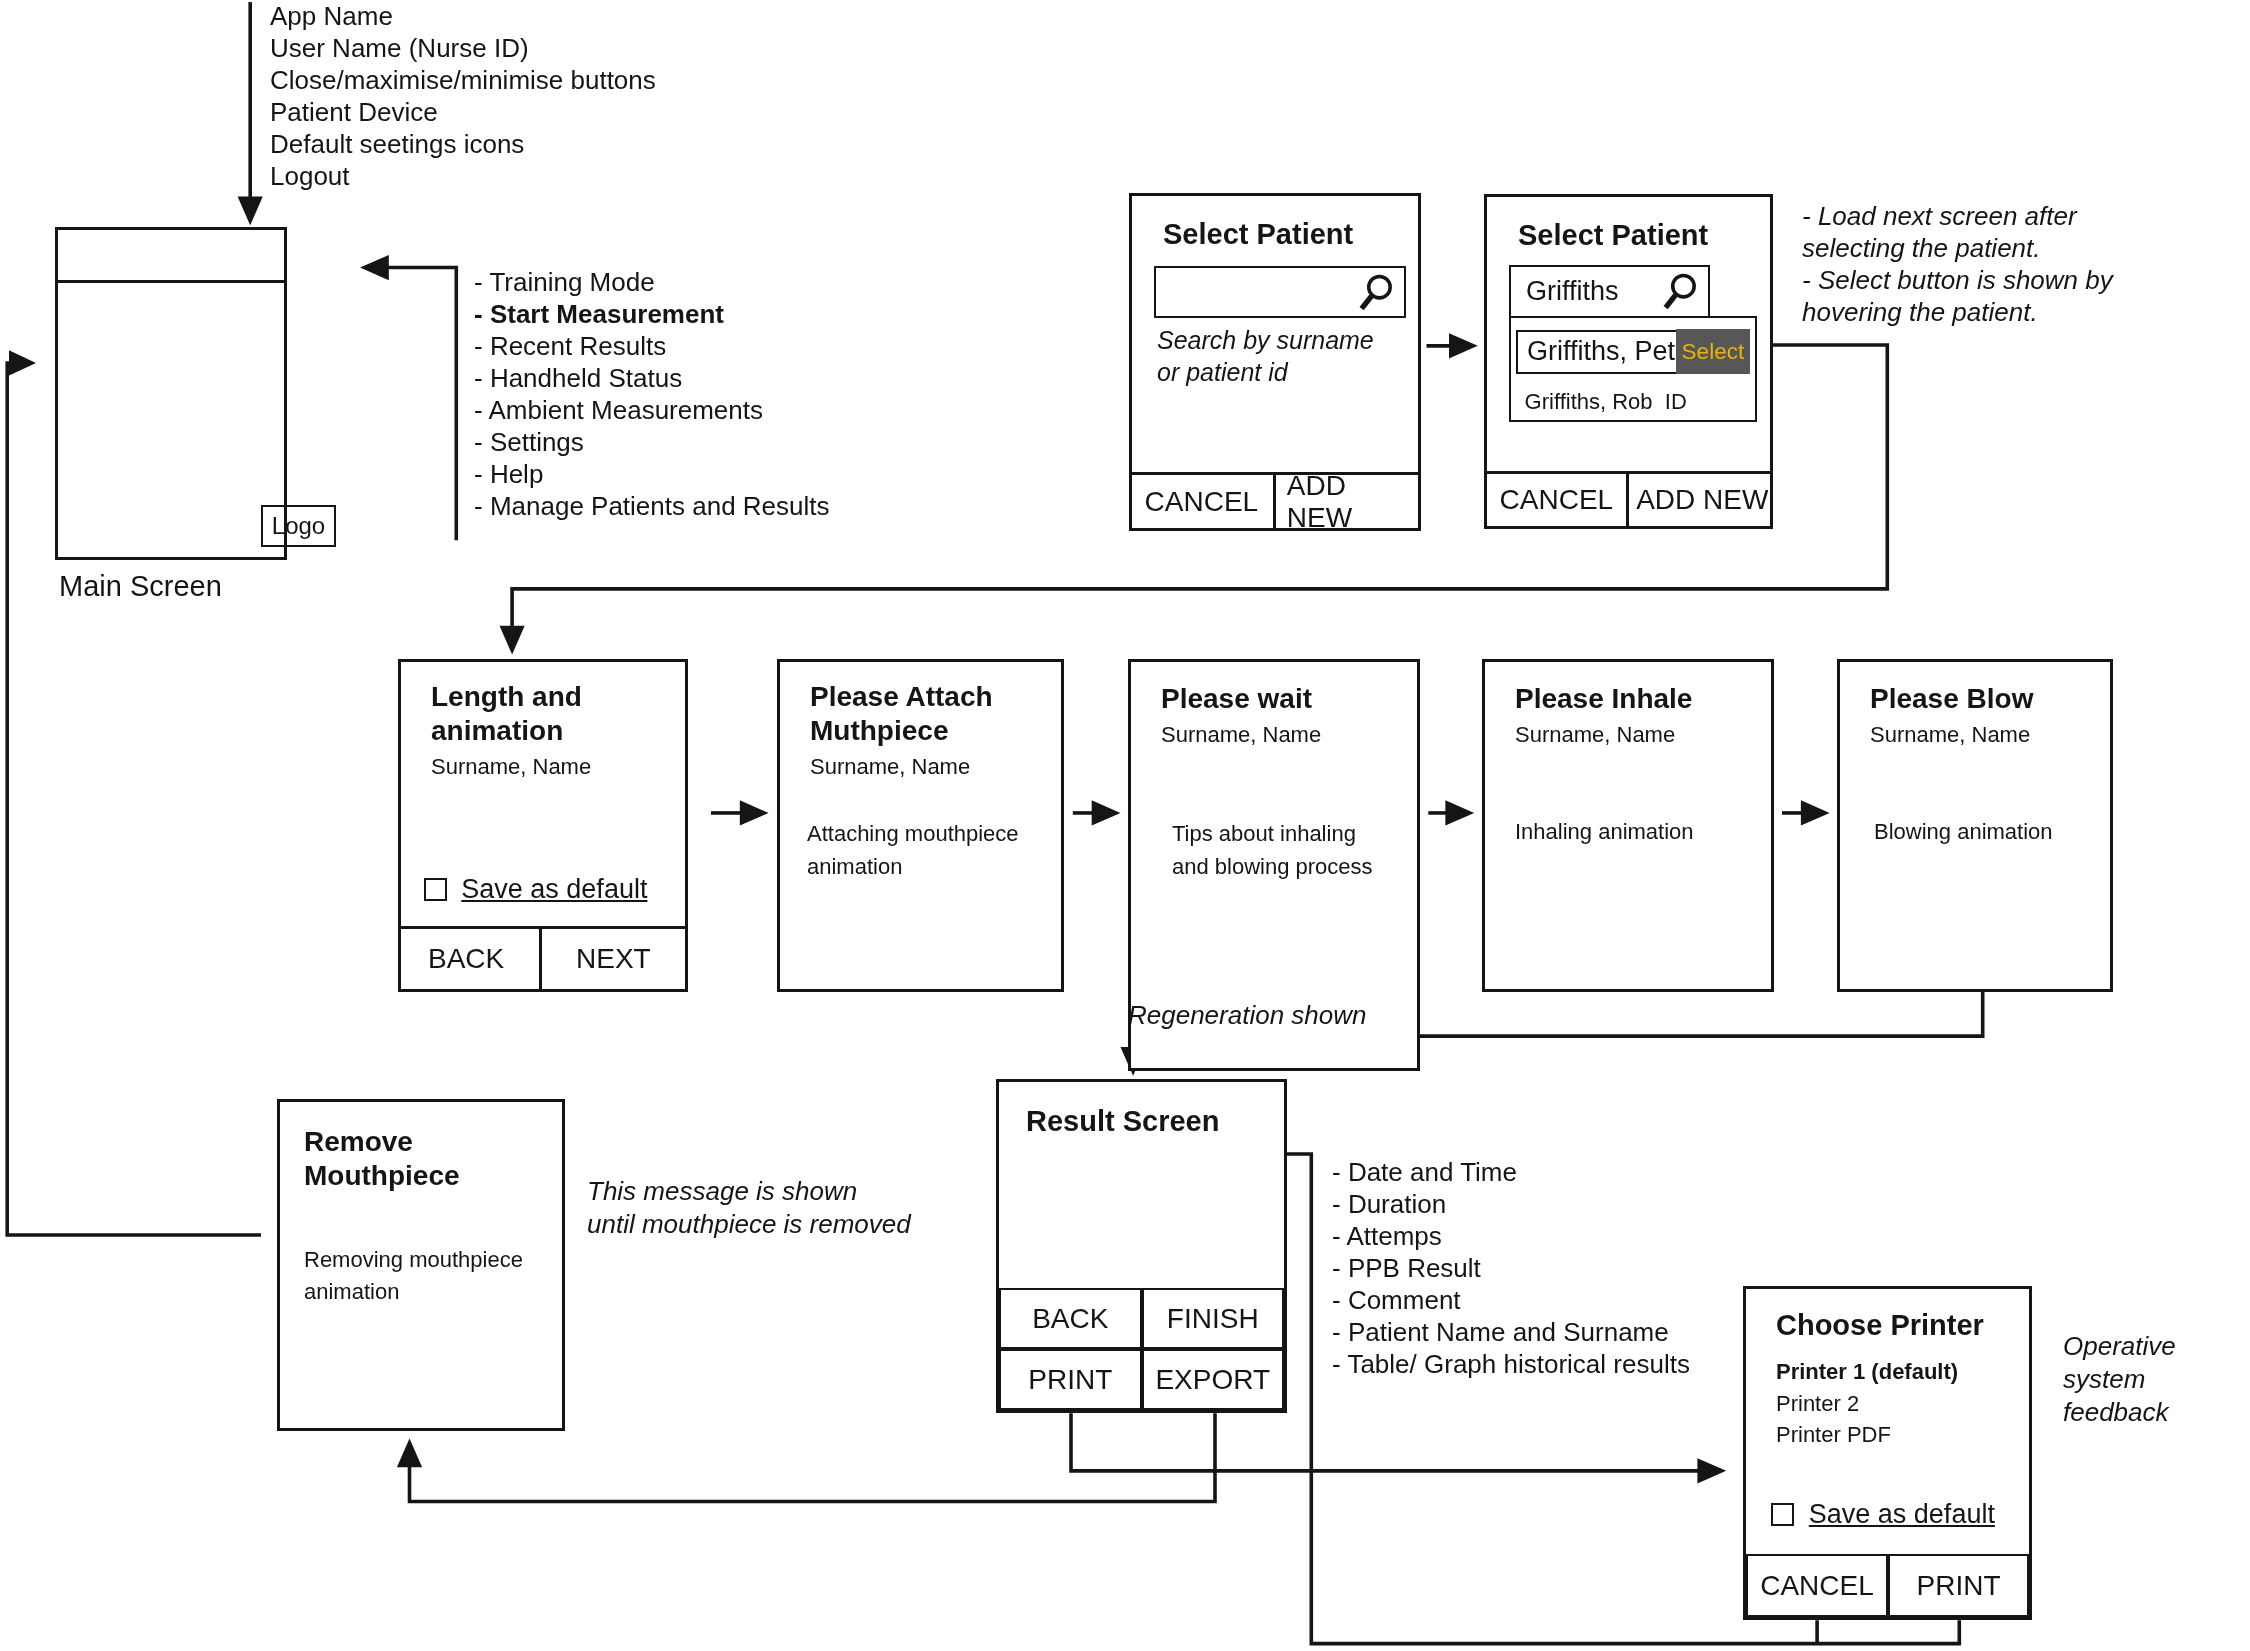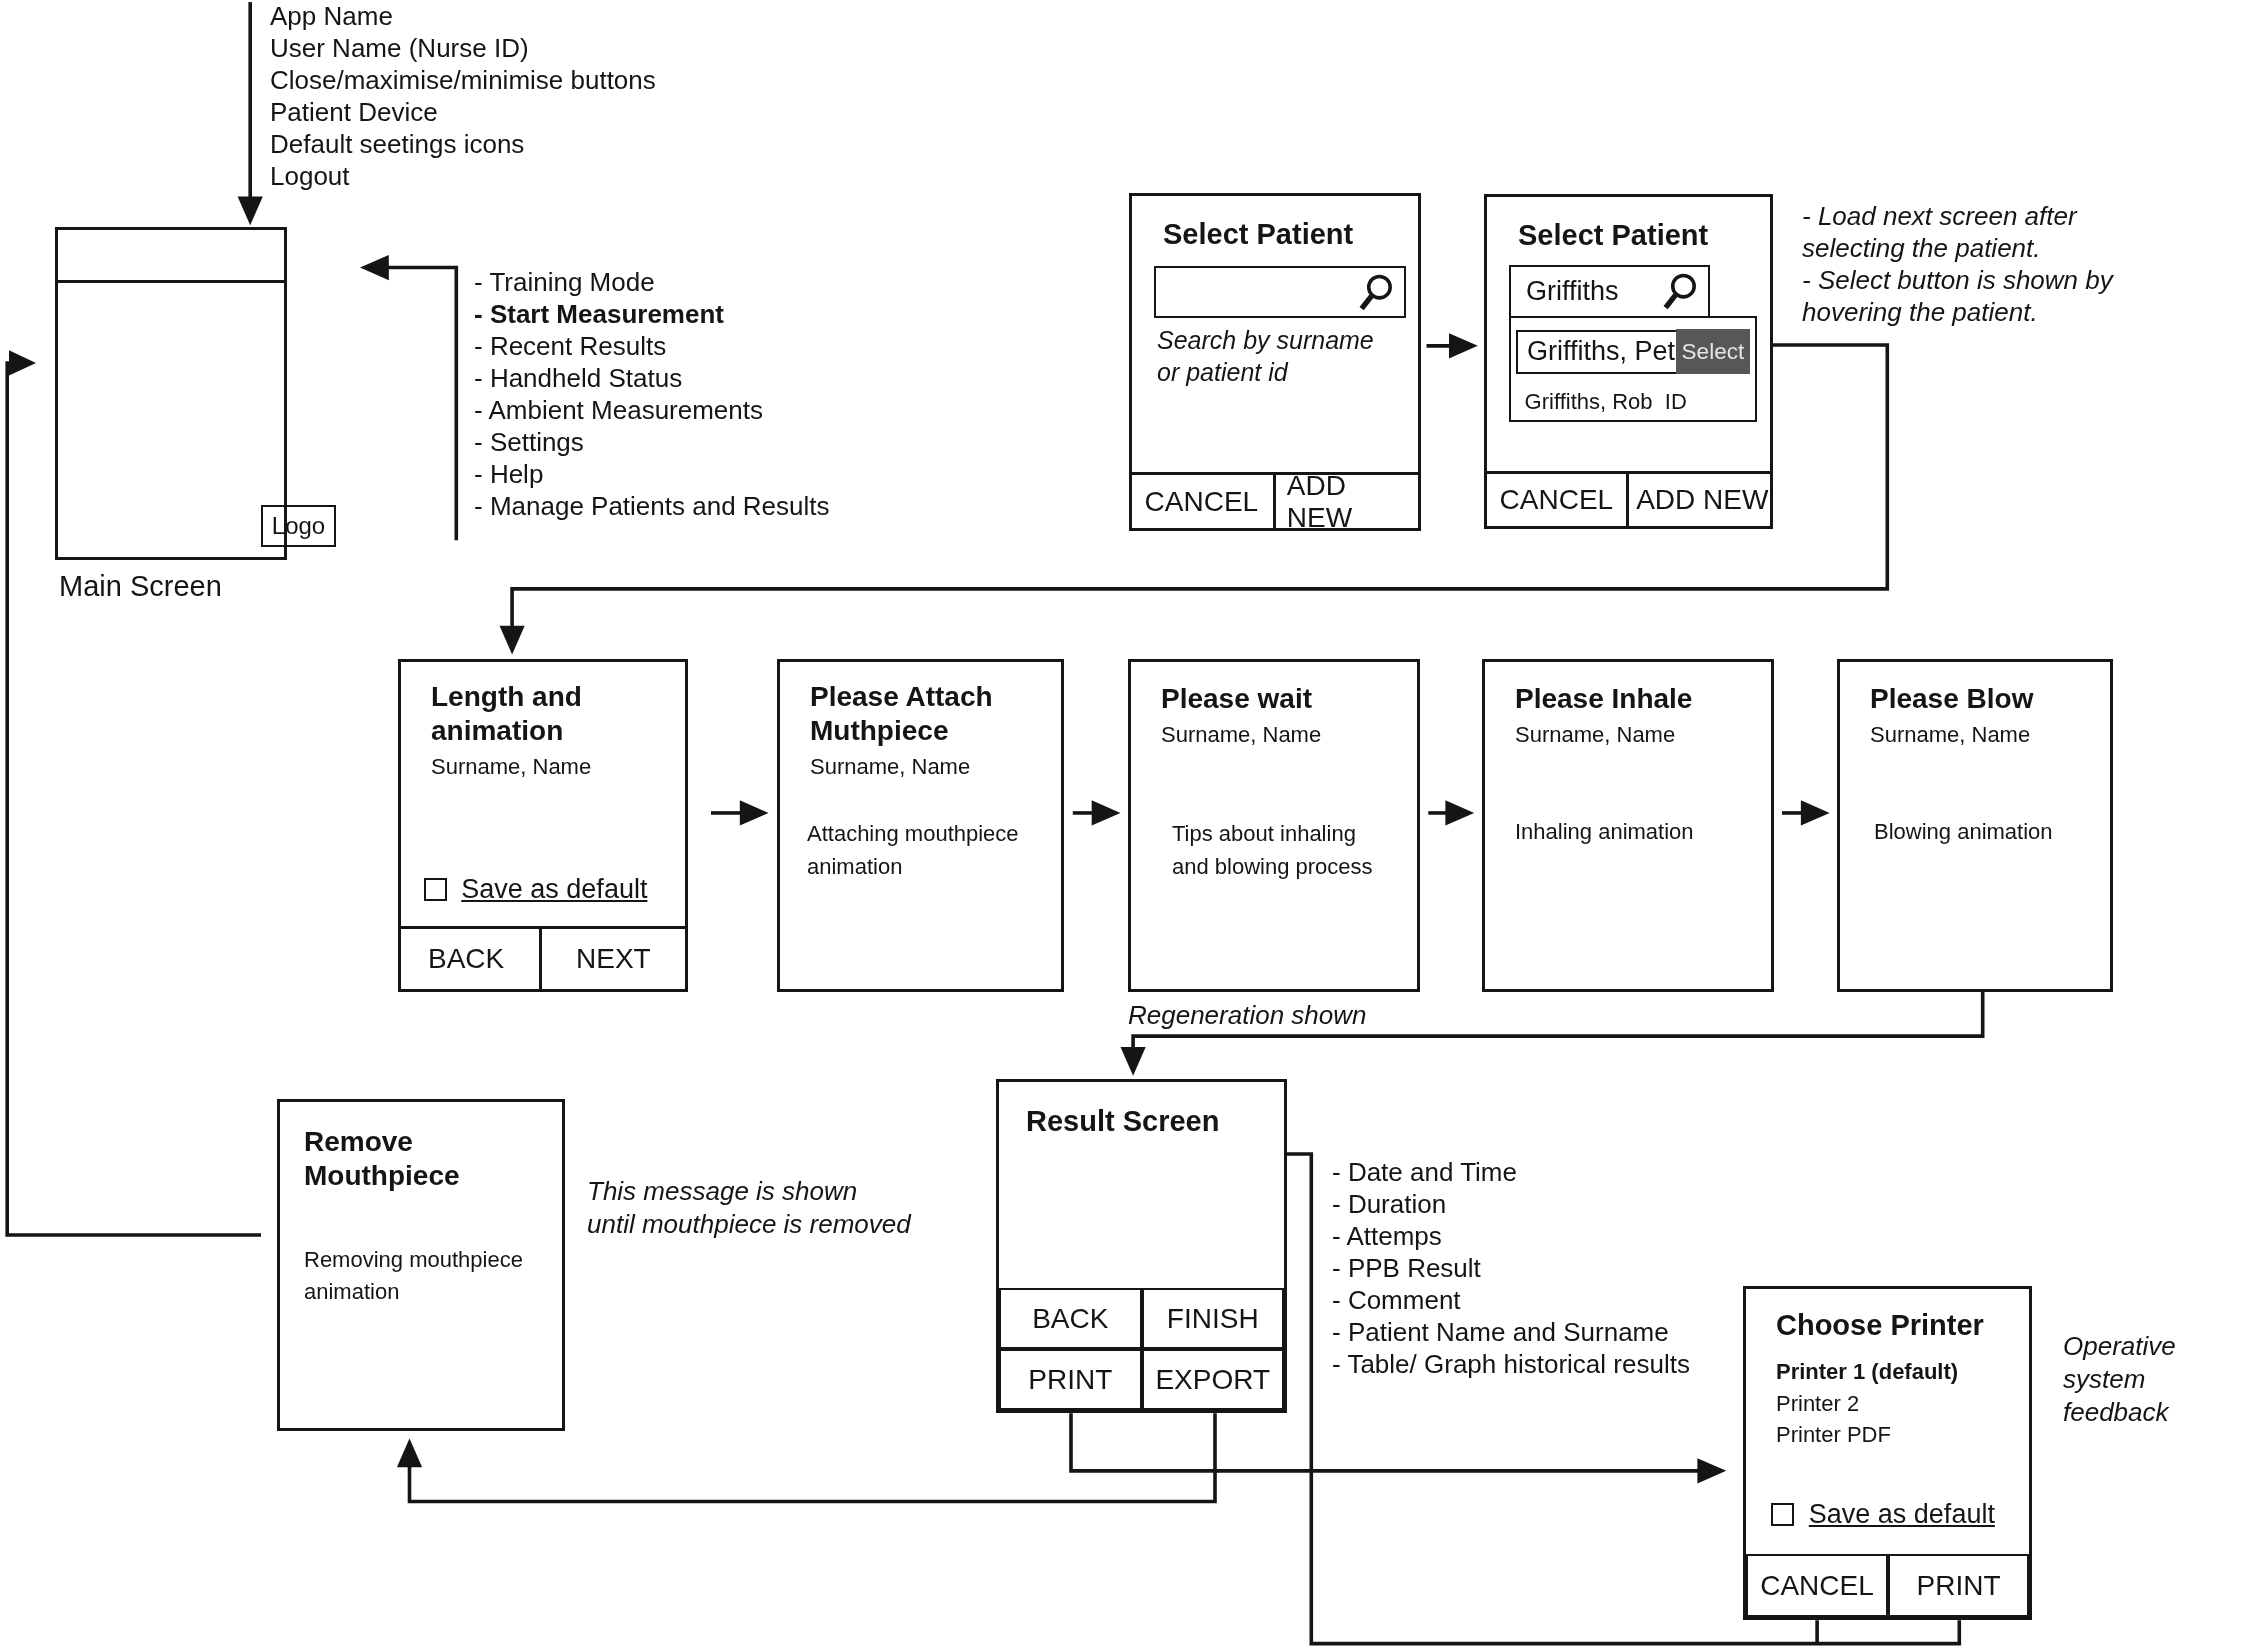--- a/index.html
+++ b/index.html
@@ -34,21 +34,21 @@
   .btngrid .cellb{border:2.7px solid #151515;display:flex;align-items:center;justify-content:center;
                   font-size:28px;box-sizing:border-box;background:#fff;}
 
   .checkrow{position:absolute;display:flex;align-items:center;text-decoration:underline;}
   .checkbox{width:23.4px;height:23.4px;border:2.7px solid #151515;box-sizing:border-box;background:#fff;flex:0 0 auto;}
   .checkrow .lbl{font-size:27px;margin-left:14.4px;white-space:nowrap;}
 
   .listpanel{position:absolute;border:2.7px solid #151515;box-sizing:border-box;background:#fff;}
   .patientrow1{position:absolute;border:2.7px solid #151515;box-sizing:border-box;background:#fff;
                display:flex;align-items:center;}
-  .selectbtn{position:absolute;top:-2.7px;bottom:-2.7px;right:-2.7px;width:74px;background:#575757;color:#e5e5e5;
+  .selectbtn{position:absolute;top:-2.7px;bottom:-2.7px;right:-2.7px;width:74px;background:#575757;color:#eab308;
              display:flex;align-items:center;justify-content:center;font-size:22.5px;}
   .logo{position:absolute;border:2.7px solid #151515;display:flex;align-items:center;justify-content:center;
         font-size:24px;box-sizing:border-box;}
   .nowrap{white-space:nowrap;}
 </style>
 </head>
 <body>
 
 <div id="canvas">
 
@@ -187,21 +187,21 @@
       <div>Please Attach</div>
       <div>Muthpiece</div>
     </div>
     <div class="txt" style="left:30px;top:88px;">Surname, Name</div>
     <div class="txt" style="left:27px;top:155px;">
       <div>Attaching mouthpiece</div>
       <div>animation</div>
     </div>
   </div>
 
-  <div class="box" style="left:1128px;top:659px;width:292px;height:333px;">
+  <div class="box" style="left:1128px;top:659px;width:292px;height:412px;">
     <div class="txt bold" style="left:30px;top:20px;font-size:28px;">Please wait</div>
     <div class="txt" style="left:30px;top:56px;">Surname, Name</div>
     <div class="txt" style="left:41px;top:155px;">
       <div>Tips about inhaling</div>
       <div>and blowing process</div>
     </div>
   </div>
 
   <div class="box" style="left:1482px;top:659px;width:292px;height:333px;">
     <div class="txt bold" style="left:30px;top:20px;font-size:28px;">Please Inhale</div>

